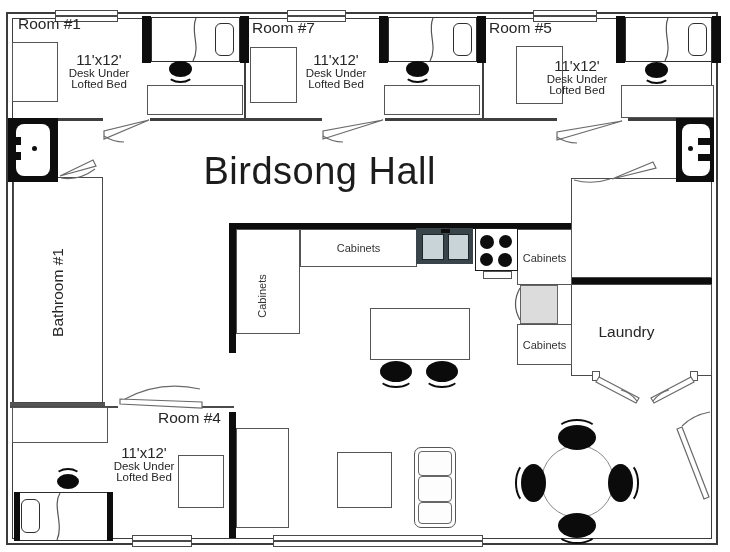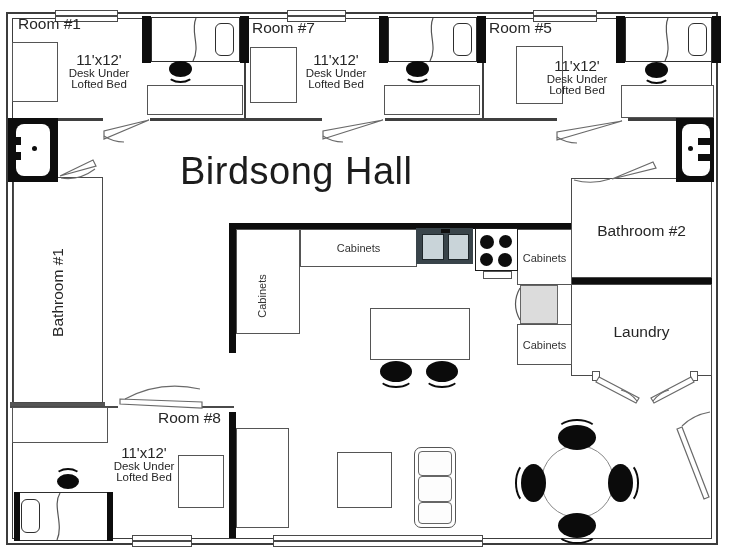--- a/index.html
+++ b/index.html
@@ -23,21 +23,21 @@
   .pillow{position:absolute;border:1.5px solid #2e2e2e;border-radius:6px;background:#fff;box-sizing:border-box}
   .bedframe{position:absolute;border:1.5px solid #2e2e2e;background:#fff;box-sizing:border-box}
   .chair{position:absolute;background:#0b0b0b;border-radius:50%}
   .chair::after{content:"";position:absolute;border:2.5px solid transparent;border-radius:50%}
   .back-down::after{left:-2px;right:-2px;bottom:-6px;height:85%;border-bottom-color:#0b0b0b}
   .back-up::after{left:-2px;right:-2px;top:-6px;height:85%;border-top-color:#0b0b0b}
   .back-left::after{top:-2px;bottom:-2px;left:-6px;width:85%;border-left-color:#0b0b0b}
   .back-right::after{top:-2px;bottom:-2px;right:-6px;width:85%;border-right-color:#0b0b0b}
   .inner-white{position:absolute;background:#fff;border-radius:8px}
   .cushion{position:absolute;border:1.2px solid #666;border-radius:4px;background:#fdfdfd;box-sizing:border-box}
-  #title{position:absolute;left:180px;top:150px;width:256px;text-align:left;
+  #title{position:absolute;left:180px;top:150px;width:256px;text-align:right;
          font-size:38px;color:#1c1c1c;letter-spacing:0.5px}
   svg{position:absolute;left:0;top:0;pointer-events:none}
 </style>
 </head>
 <body>
 
 <div id="plan">
 
   <div class="abs" style="left:6px;top:12px;width:712px;height:533px;border:2px solid #3c3c3c;box-sizing:border-box"></div>
   <div class="abs" style="left:12px;top:18px;width:700px;height:521px;border:1.2px solid #3c3c3c;box-sizing:border-box"></div>
@@ -150,21 +150,21 @@
   <div class="window" style="left:287px;top:10px;width:59px;height:12px"></div>
   <div class="window" style="left:533px;top:10px;width:64px;height:12px"></div>
   <div class="window" style="left:132px;top:535px;width:60px;height:12px"></div>
   <div class="window" style="left:273px;top:535px;width:210px;height:12px"></div>
 
   <div id="title">Birdsong Hall</div>
 
   <div class="lbl room-label" style="left:18px;top:15px">Room #1</div>
   <div class="lbl room-label" style="left:252px;top:19px">Room #7</div>
   <div class="lbl room-label" style="left:489px;top:19px">Room #5</div>
-  <div class="lbl room-label" style="left:158px;top:409px">Room #8</div>
+  <div class="lbl room-label" style="left:158px;top:409px">Room #4</div>
 
   <div class="info" style="left:54px;top:51px;width:90px">
     <div class="sz">11'x12'</div>
     <div class="ds">Desk Under</div>
     <div class="ds">Lofted Bed</div>
   </div>
   <div class="info" style="left:291px;top:51px;width:90px">
     <div class="sz">11'x12'</div>
     <div class="ds">Desk Under</div>
     <div class="ds">Lofted Bed</div>
@@ -174,22 +174,21 @@
     <div class="ds">Desk Under</div>
     <div class="ds">Lofted Bed</div>
   </div>
   <div class="info" style="left:99px;top:444px;width:90px">
     <div class="sz">11'x12'</div>
     <div class="ds">Desk Under</div>
     <div class="ds">Lofted Bed</div>
   </div>
 
   <div class="lbl area-label vrot" style="left:-4px;top:284px;width:122px;height:17px">Bathroom #1</div>
-  <div class="lbl area-label" style="left:571px;top:222px;width:141px">Bathroom #2</div>
-  <div class="lbl area-label" style="left:571px;top:323px;width:141px">Laundry</div>
+  <div class="lbl area-label" style="left:556px;top:323px;width:141px">Laundry</div>
 
   <div class="lbl cab-label vrot" style="left:224px;top:288px;width:80px;height:16px">Cabinets</div>
   <div class="lbl cab-label" style="left:300px;top:242px;width:117px">Cabinets</div>
   <div class="lbl cab-label" style="left:517px;top:252px;width:55px">Cabinets</div>
   <div class="lbl cab-label" style="left:517px;top:339px;width:55px">Cabinets</div>
 
   <svg width="730" height="552" viewBox="0 0 730 552">
     <g stroke="#6a6a6a" stroke-width="1.2" fill="#fff">
       <path d="M149,120 L104,131 L104,139 Z"></path>
       <path d="M383,120 L323,131 L323,139 Z"></path>

